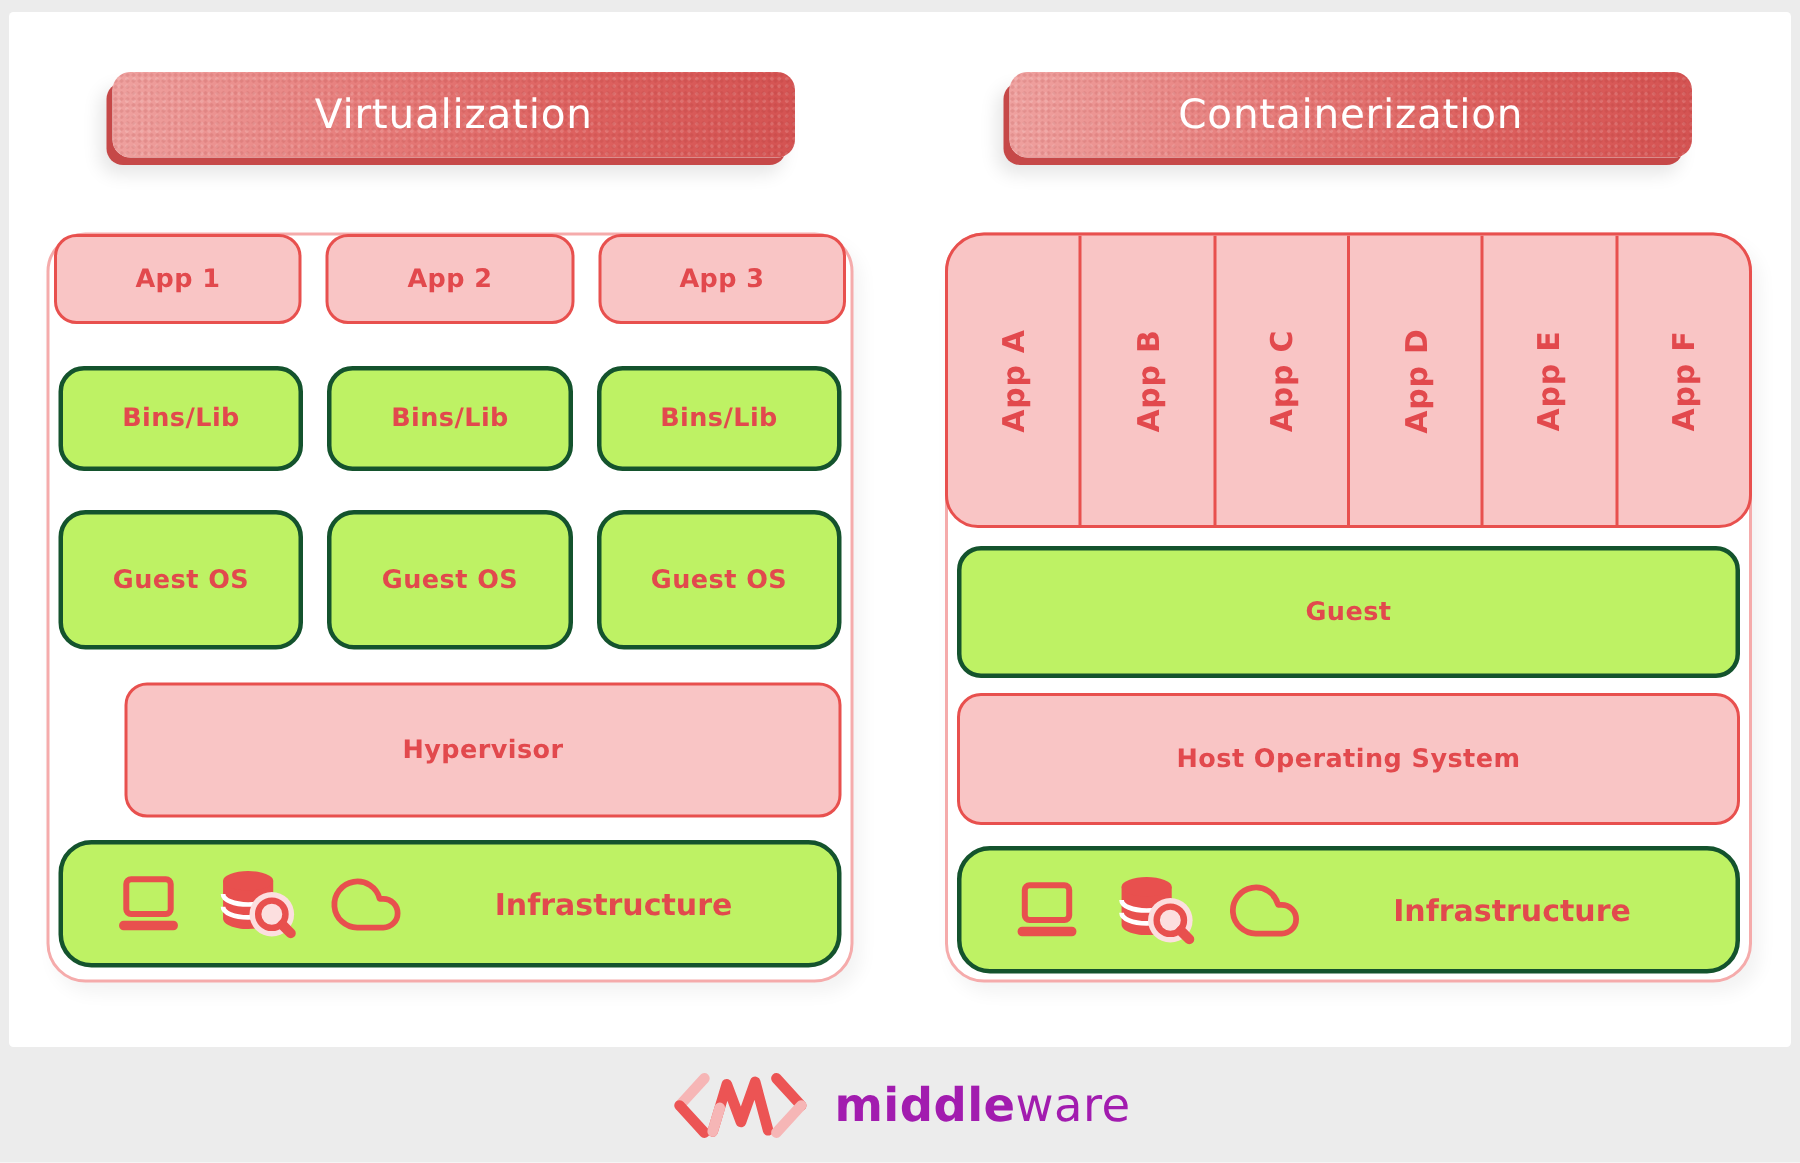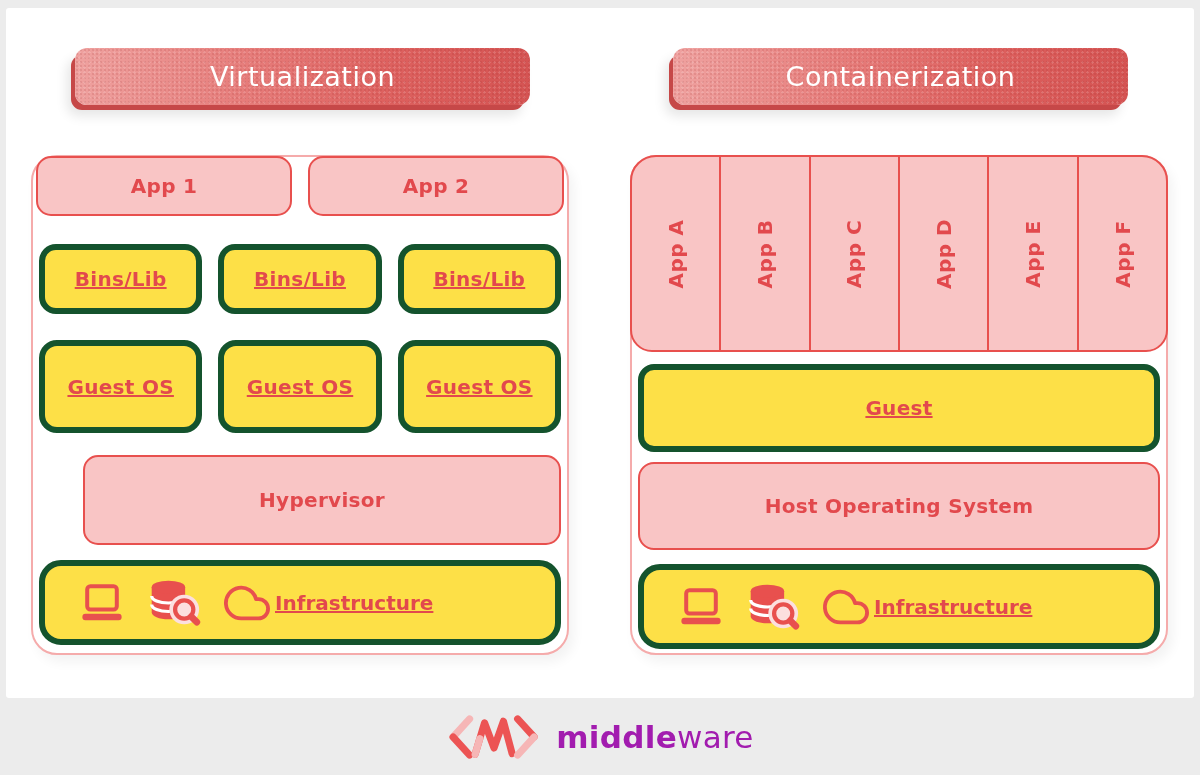--- a/index.html
+++ b/index.html
@@ -43,26 +43,25 @@
   }
   .panel-left  { left: 31px;  padding: 0 6px 7px; }
   .panel-right { left: 630px; }
 
   .dark-box {
     background: #f9c5c5;
     border: 2px solid #e8504e;
     color: #e2494d;
   }
   .light-box {
-    background: #fde047;
-    border: 6px solid #14532d;
+    background: #bef264;
+    border: 3px solid #14532d;
     color: #e2494d;
-    text-decoration: underline;
-  }
-  .box-label { font-size: 20px; font-weight: 600; letter-spacing: 0.3px; }
+  }
+  .box-label { font-size: 17px; font-weight: 600; letter-spacing: 0.3px; }
 
   
   .row3 { display: flex; gap: 16px; }
   .row3 .cell {
     flex: 1; display: flex; align-items: center; justify-content: center;
     border-radius: 15px;
   }
   .apps-row   { margin: -1px -3px 28px; }
   .apps-row .cell  { height: 60px; }
   .bins-row   { margin-bottom: 26px; }
@@ -75,21 +74,21 @@
     margin-left: 44px;
   }
   .hypervisor-row { height: 90px; margin-bottom: 15px; }
 
   .infra-row {
     height: 85px; border-radius: 22px;
     display: flex; align-items: center;
     padding-left: 30px;
   }
   .infra-icons { display: flex; align-items: center; gap: 17px; }
-  .infra-label { flex: 1; text-align: left; font-size: 20px; font-weight: 600; padding-right: 12px; }
+  .infra-label { flex: 1; text-align: center; font-size: 20px; font-weight: 600; padding-right: 12px; }
 
   
   .containers-block {
     margin: -2px -2px 12px;
     height: 197px;
     background: #f9c5c5;
     border: 2px solid #e8504e;
     border-radius: 26px 26px 22px 22px;
     display: flex;
     overflow: hidden;
@@ -134,20 +133,23 @@
   </div>
 
   <div class="panel panel-left">
 
     <div class="row3 apps-row">
       <div class="cell dark-box">
         <span class="box-label">App 1</span>
       </div>
       <div class="cell dark-box">
         <span class="box-label">App 2</span>
+      </div>
+      <div class="cell dark-box">
+        <span class="box-label">App 3</span>
       </div>
     </div>
 
     <div class="row3 bins-row">
       <div class="cell light-box">
         <span class="box-label">Bins/Lib</span>
       </div>
       <div class="cell light-box">
         <span class="box-label">Bins/Lib</span>
       </div>

